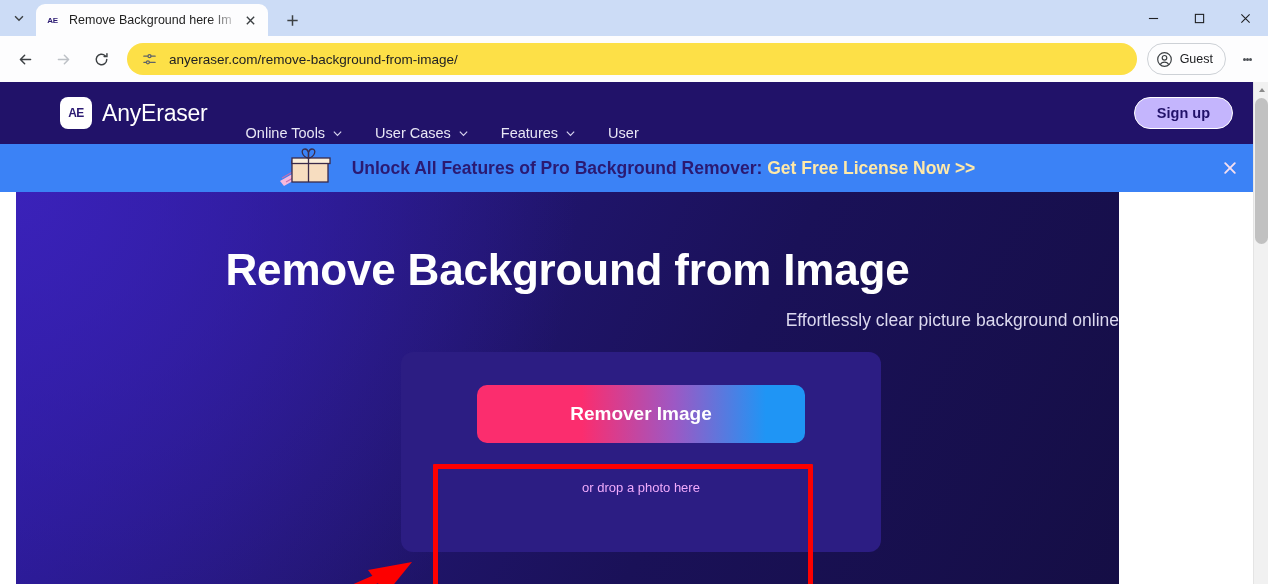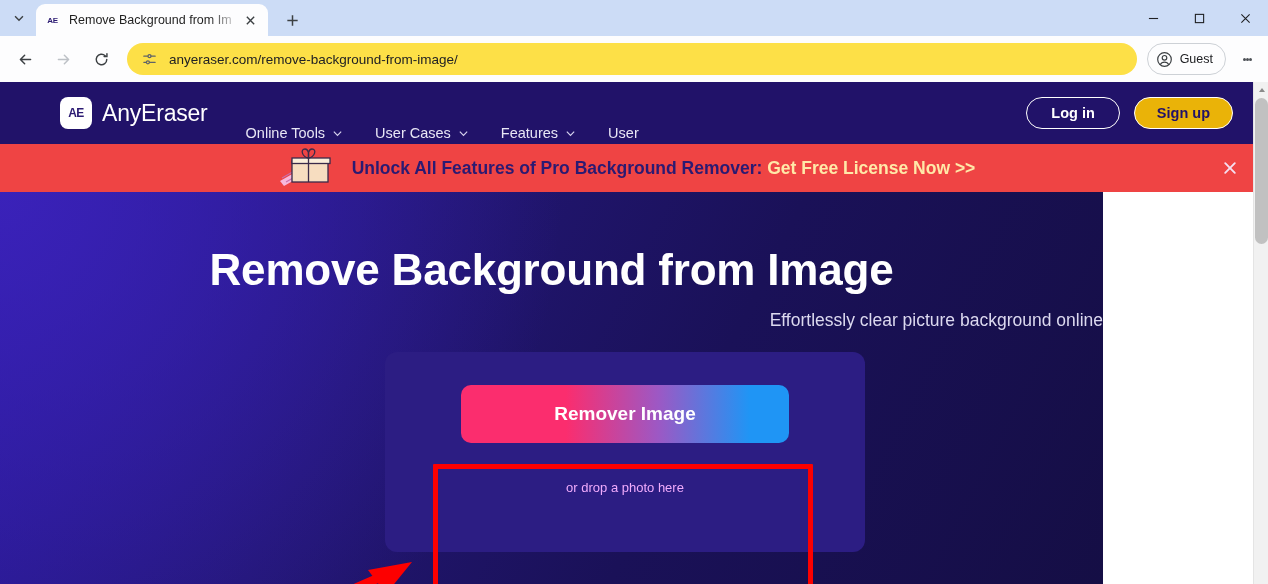--- a/index.html
+++ b/index.html
@@ -127,50 +127,51 @@
     display: flex; align-items: center; color: #e8e6f5; font-size: 14.5px;
     margin-right: 24px; cursor: pointer; white-space: nowrap;
   }
   .crown { width: 17px; height: 13px; margin-right: 9px; flex: 0 0 17px; }
   .btn-login {
     border: 1.5px solid #ffffff; color: #fff; border-radius: 18px;
     font-size: 14.5px; font-weight: 600; padding: 7px 24px; cursor: pointer;
     background: transparent; margin-right: 14px; white-space: nowrap;
   }
   .btn-signup {
-    background: #eab308; color: #211269; border: 1.5px solid #fff; border-radius: 18px;
+    background: #c4b5fd; color: #211269; border: 1.5px solid #fff; border-radius: 18px;
     font-size: 14.5px; font-weight: 600; padding: 7px 22px; cursor: pointer;
     white-space: nowrap;
     text-align: center;
   }
 
   
   .promo {
     position: relative; width: 1253px; height: 48px;
-    background: #ef4444;
+    background: #3b82f6;
     display: flex; align-items: center; justify-content: center;
   }
   .promo-inner { display: flex; align-items: center; cursor: pointer; }
   .gift { width: 58px; height: 42px; margin-right: 16px; flex: 0 0 58px; }
   .promo-text { font-size: 17.5px; color: #2b1a72; font-weight: 600; white-space: nowrap; }
   .promo-cta { color: #ffe9a8; font-weight: 600; }
   .promo-close {
     position: absolute; right: 12px; top: 50%; transform: translateY(-50%);
     width: 22px; height: 22px; display: flex; align-items: center; justify-content: center;
     cursor: pointer;
   }
   .promo-close svg { width: 14px; height: 14px; }
 
   
   .hero {
     position: relative; width: 1103px; height: 392px;
     background:
       radial-gradient(circle at 0% 0%, rgba(61,35,190,.85) 0%, rgba(61,35,190,0) 48%),
       linear-gradient(117deg, #2a1a9e 0%, #221673 34%, #1a1158 62%, #150e45 100%);
     overflow: hidden;
+    margin-left: 16px;
   }
   .hero-title {
     text-align: center; color: #ffffff; font-size: 44px; font-weight: 700;
     letter-spacing: -0.2px; padding-top: 53px; line-height: 1.12;
   }
   .hero-sub {
     text-align: right; color: #dcd9ef; font-size: 17.5px; margin-top: 16px;
   }
 
   .dropzone {
@@ -225,21 +226,21 @@
     <div class="tab-dropdown">
       <svg viewBox="0 0 16 16" fill="none" stroke="#3c4043" stroke-width="1.6">
         <path d="M3.5 6 L8 10.5 L12.5 6"></path>
       </svg>
     </div>
 
     <div class="tab">
       <span class="tab-favicon">
         <span class="ae">AE</span>
       </span>
-      <span class="tab-title">Remove Background from Im</span>
+      <span class="tab-title">Remove Background here Im</span>
       <span class="tab-close">
         <svg viewBox="0 0 12 12" stroke="#3c4043" stroke-width="1.5" fill="none">
           <path d="M2 2 L10 10 M10 2 L2 10"></path>
         </svg>
       </span>
     </div>
 
     <div class="newtab">
       <svg viewBox="0 0 16 16" stroke="#3c4043" stroke-width="1.6" fill="none">
         <path d="M8 2.5 V13.5 M2.5 8 H13.5"></path>
@@ -349,21 +350,20 @@
                 <path d="M2 4 L6 8 L10 4"></path>
               </svg>
           </span>
         </div>
         <div class="nav-item">
           <span>User</span>
         </div>
       </div>
 
       <div class="nav-right">
-        <button class="btn-login">Log in</button>
         <button class="btn-signup">Sign up</button>
       </div>
     </div>
 
     <div class="promo">
       <div class="promo-inner">
         <svg class="gift" viewBox="0 0 58 42">
           <path d="M2 34 L16 26 L20 31 L6 39 Z" fill="#f7b8dd"></path>
           <path d="M4 31 L18 23" stroke="#c76fae" stroke-width="1.1" fill="none"></path>
           <path d="M8 35 L22 27" stroke="#c76fae" stroke-width="1.1" fill="none"></path>

